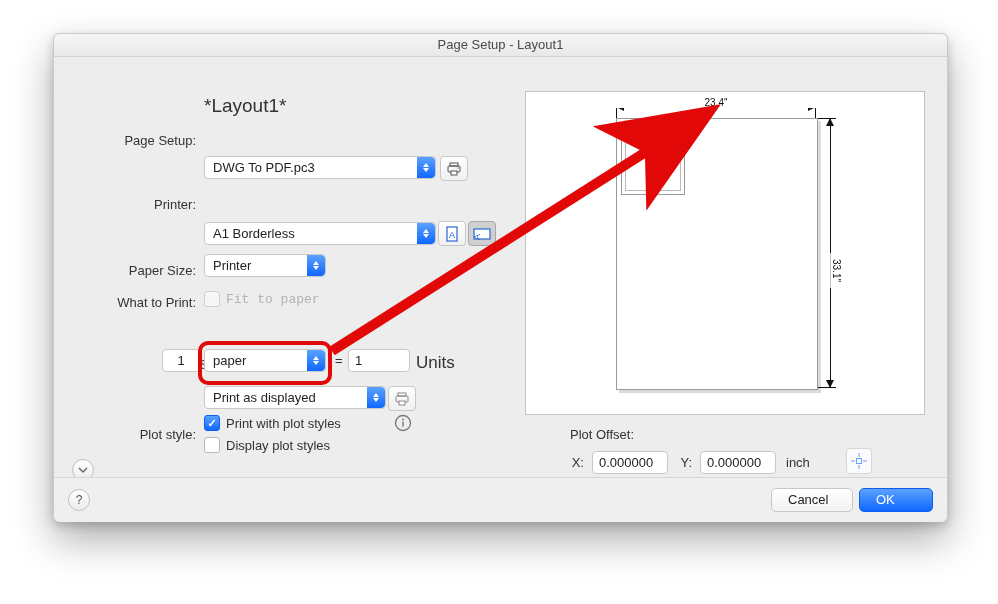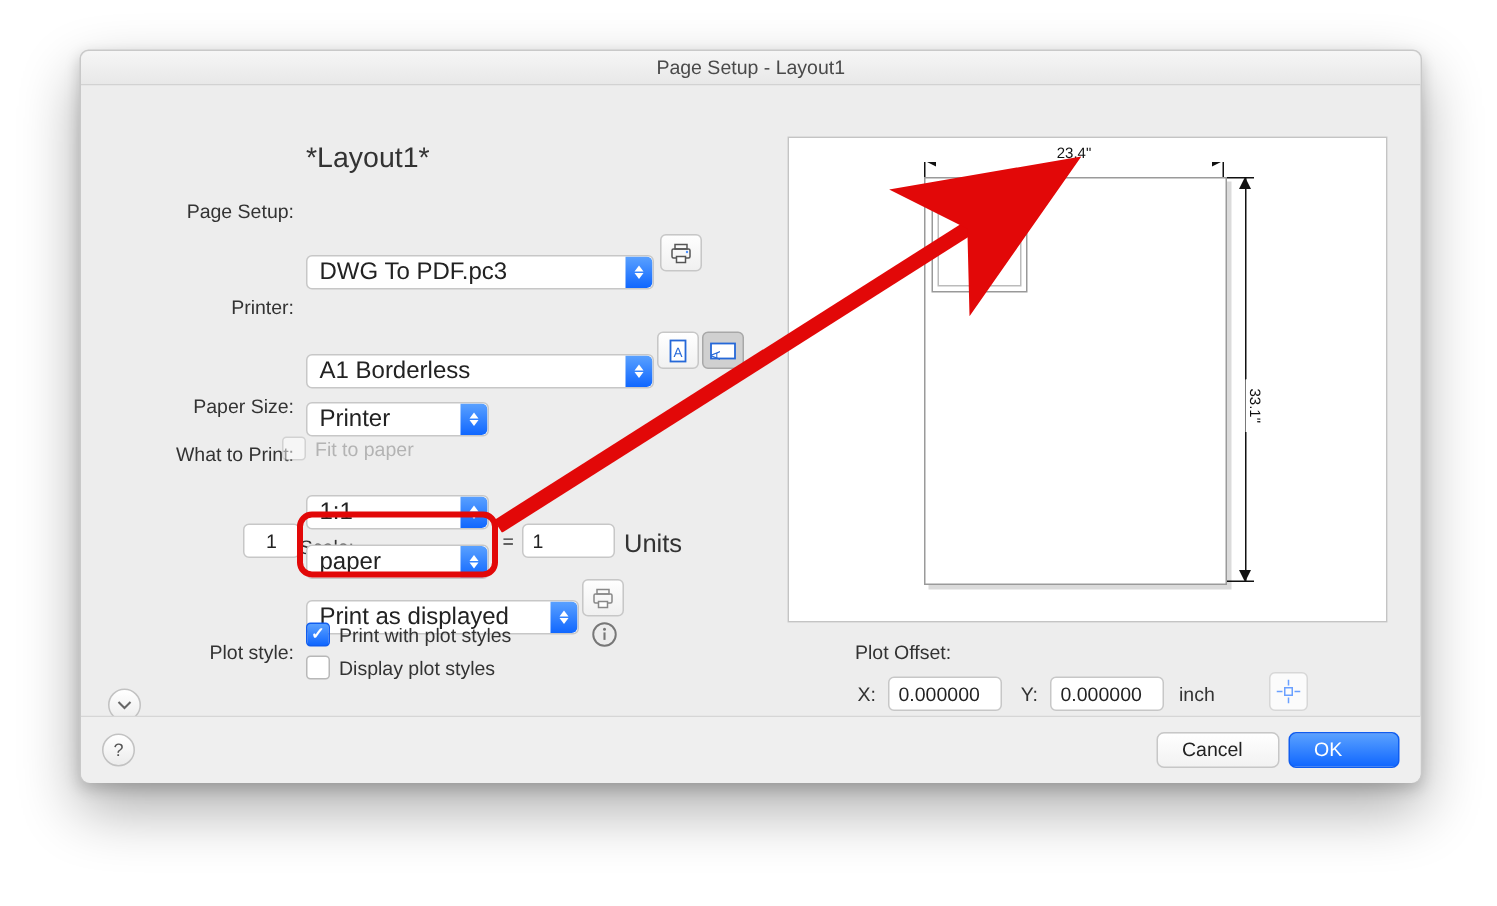--- a/index.html
+++ b/index.html
@@ -48,24 +48,23 @@
     margin-top: 38px;
   }
   .sel {
     position: absolute;
     background: #ffffff;
     border: 1px solid #c7c7c7;
     border-radius: 4px;
     height: 21px;
     line-height: 21px;
     padding: 0 22px 0 8px;
-    font-size: 16px;
+    font-size: 13px;
     color: #222;
     overflow: hidden;
-    margin-top: 14px;
   }
   .sel .cap {
     position: absolute;
     top: 0; right: 0;
     width: 18px; height: 100%;
     background: linear-gradient(#5aa1ff, #1067ff);
     border-top-right-radius: 4px;
     border-bottom-right-radius: 4px;
     display: flex;
     flex-direction: column;
@@ -381,30 +380,26 @@
         <text x="7" y="13" font-size="9" text-anchor="start" fill="#2568d8" font-family="Arial" transform="rotate(-90 7 13)">A</text>
       </svg>
     </div>
 
     <div class="lbl" style="left:0; top:200px; width:142px;">What to Print:</div>
     <div class="sel" style="left:150px; top:197px; width:90px;">
       <span>Printer</span>
       <span class="cap"></span>
     </div>
 
-    <div class="check-row" style="left:134px; top:234px;">
+    <div class="check-row" style="left:150px; top:234px;font-family:Liberation Mono, monospace;">
       <span class="chkbox" style="opacity:0.5;"></span>
       <span class="disabled-text">Fit to paper</span>
     </div>
 
     <div class="lbl" style="left:0; top:262px; width:142px;padding-left:40px;">Scale:</div>
-    <div class="sel" style="left:150px; top:259px; width:90px;">
-      <span>1:1</span>
-      <span class="cap"></span>
-    </div>
 
     <div class="txtin" style="left:108px; top:292px; width:24px; text-align:center;">
       <span>1</span>
     </div>
     <div class="sel" style="left:150px; top:292px; width:90px;">
       <span>paper</span>
       <span class="cap"></span>
     </div>
     <div class="eq-sign" style="left:281px; top:296px;">=</div>
     <div class="txtin" style="left:294px; top:292px; width:48px; text-align:left;">

